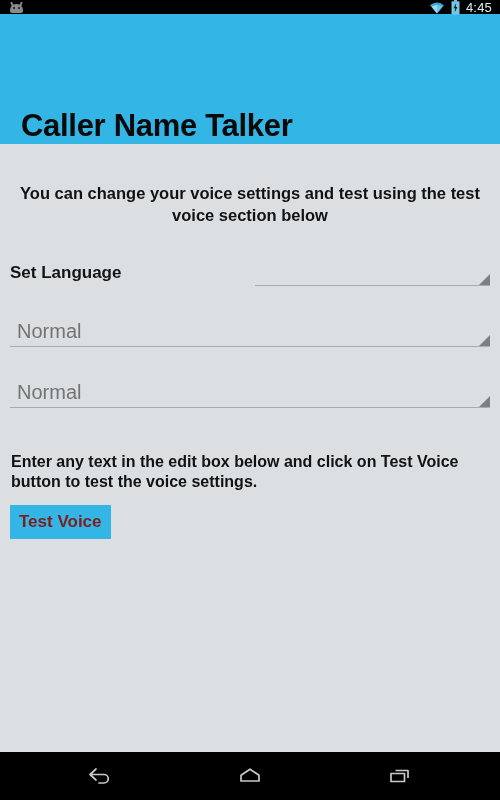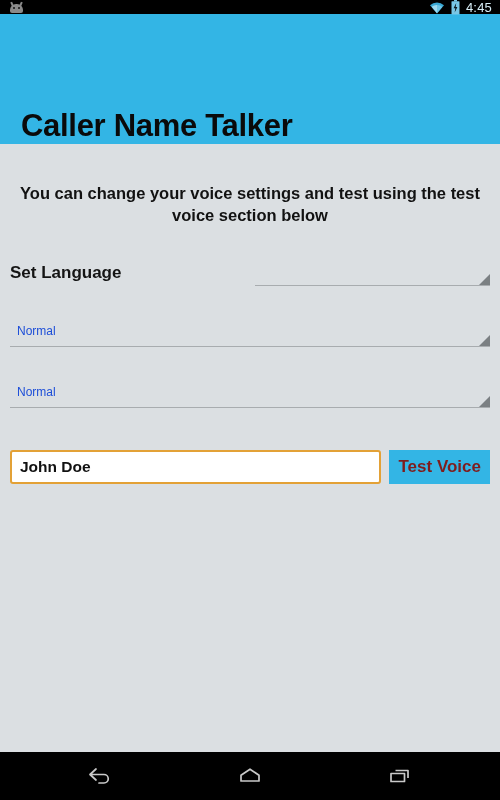--- a/index.html
+++ b/index.html
@@ -127,22 +127,22 @@
     padding-top: 8px;
     flex-shrink: 0;
   }
   .spinner {
     flex: 1;
     position: relative;
     height: 40px;
     padding-top: 4px;
   }
   .spinner-value {
-    font-size: 12px;
-    color: #1d4ed8;
+    font-size: 20px;
+    color: #737373;
     padding-left: 7px;
     line-height: 22px;
     height: 22px;
     white-space: nowrap;
     overflow: hidden;
   }
   .spinner-underline {
     position: absolute;
     left: 0;
     right: 0;
@@ -284,23 +284,23 @@
     <div class="setting-row">
       <div class="spinner">
         <div class="spinner-value">Normal</div>
         <div class="spinner-underline"></div>
         <div class="spinner-caret"></div>
       </div>
     </div>
 
   </div>
 
+  <div id="test-desc">Enter any text in the edit box below and click on Test Voice button to test the voice settings.</div>
 
   <div id="test-row">
-    <input id="test-input" type="text" value="John Doe" style="">
     <button id="test-voice-button">Test Voice</button>
   </div>
 
 </div>
 
 <div id="nav-bar">
   <div class="nav-btn">
     <span>
       <svg width="26" height="20" viewBox="0 0 26 20">
         <path d="M3 8.5 L9 3 M3 8.5 L9 14 M3 8.5 H17 A4.2 4.2 0 0 1 17 17 H12" fill="none" stroke="#c9c9c9" stroke-width="1.7" stroke-linecap="round" stroke-linejoin="round"></path>

